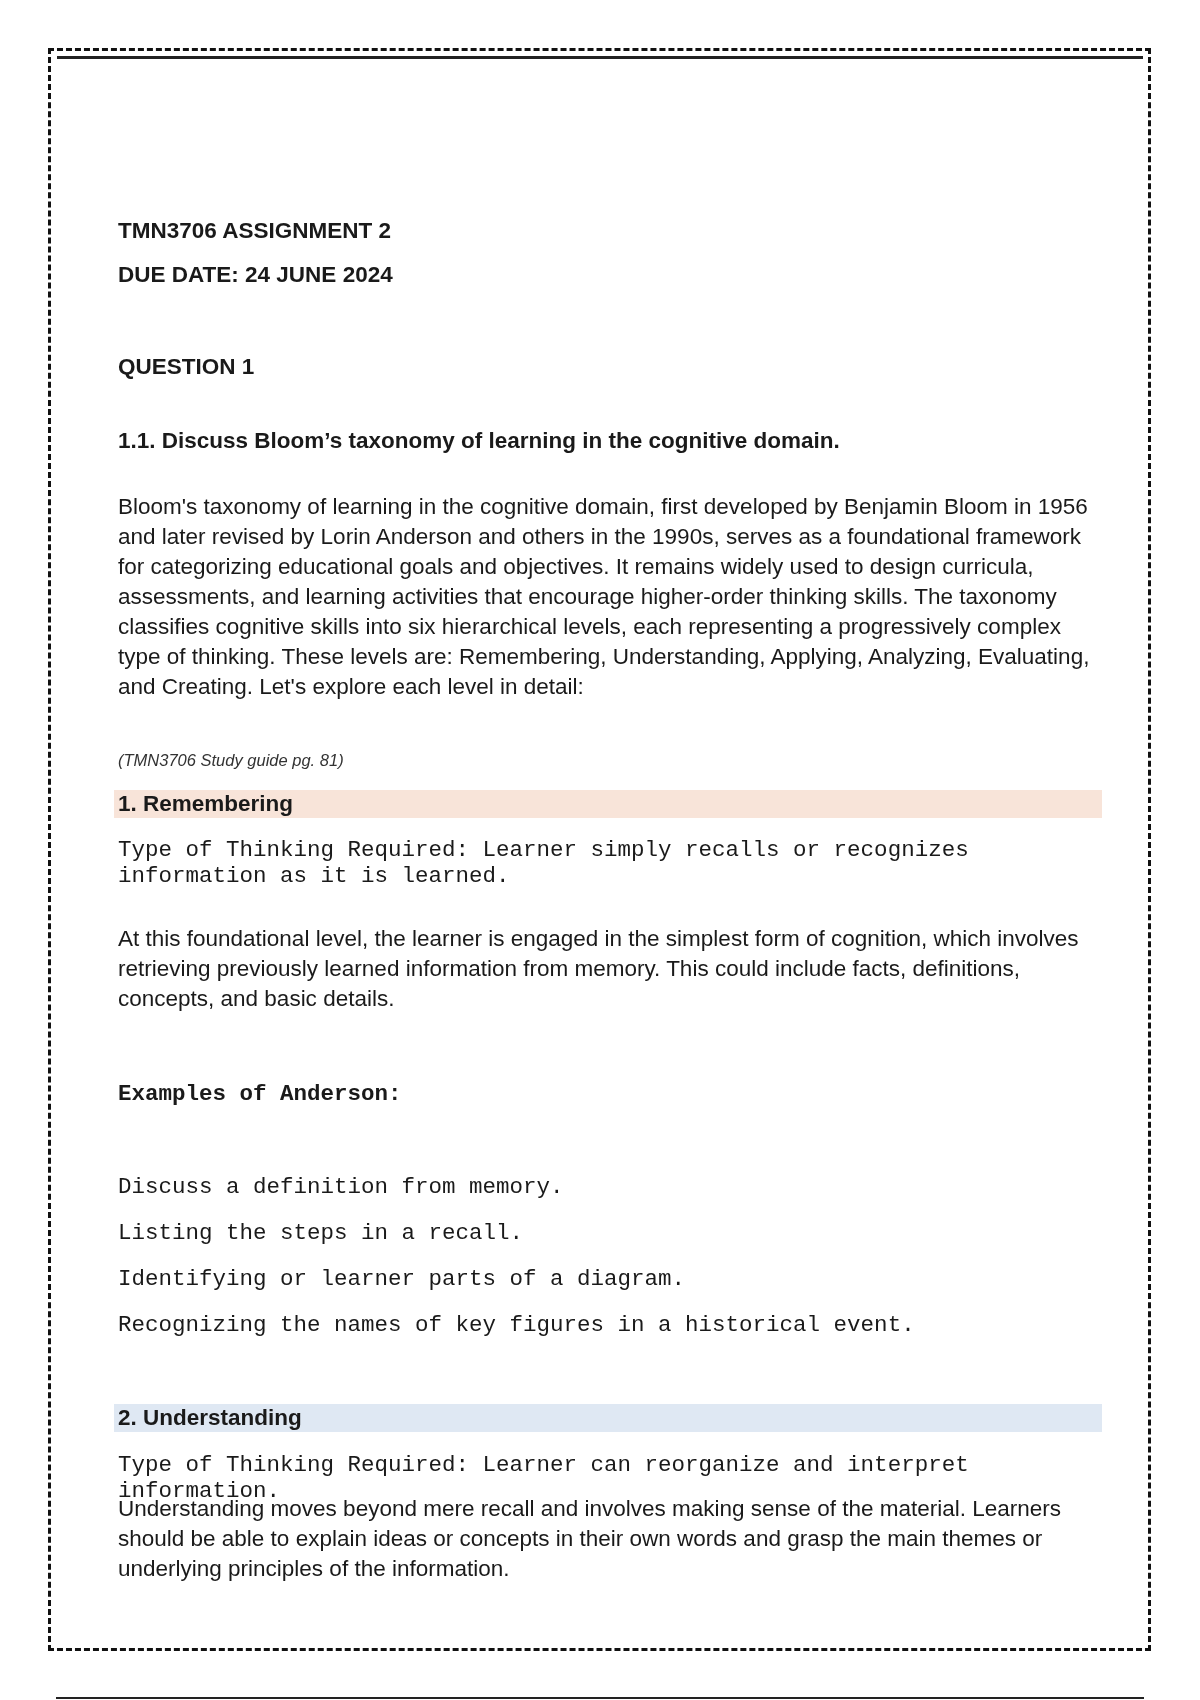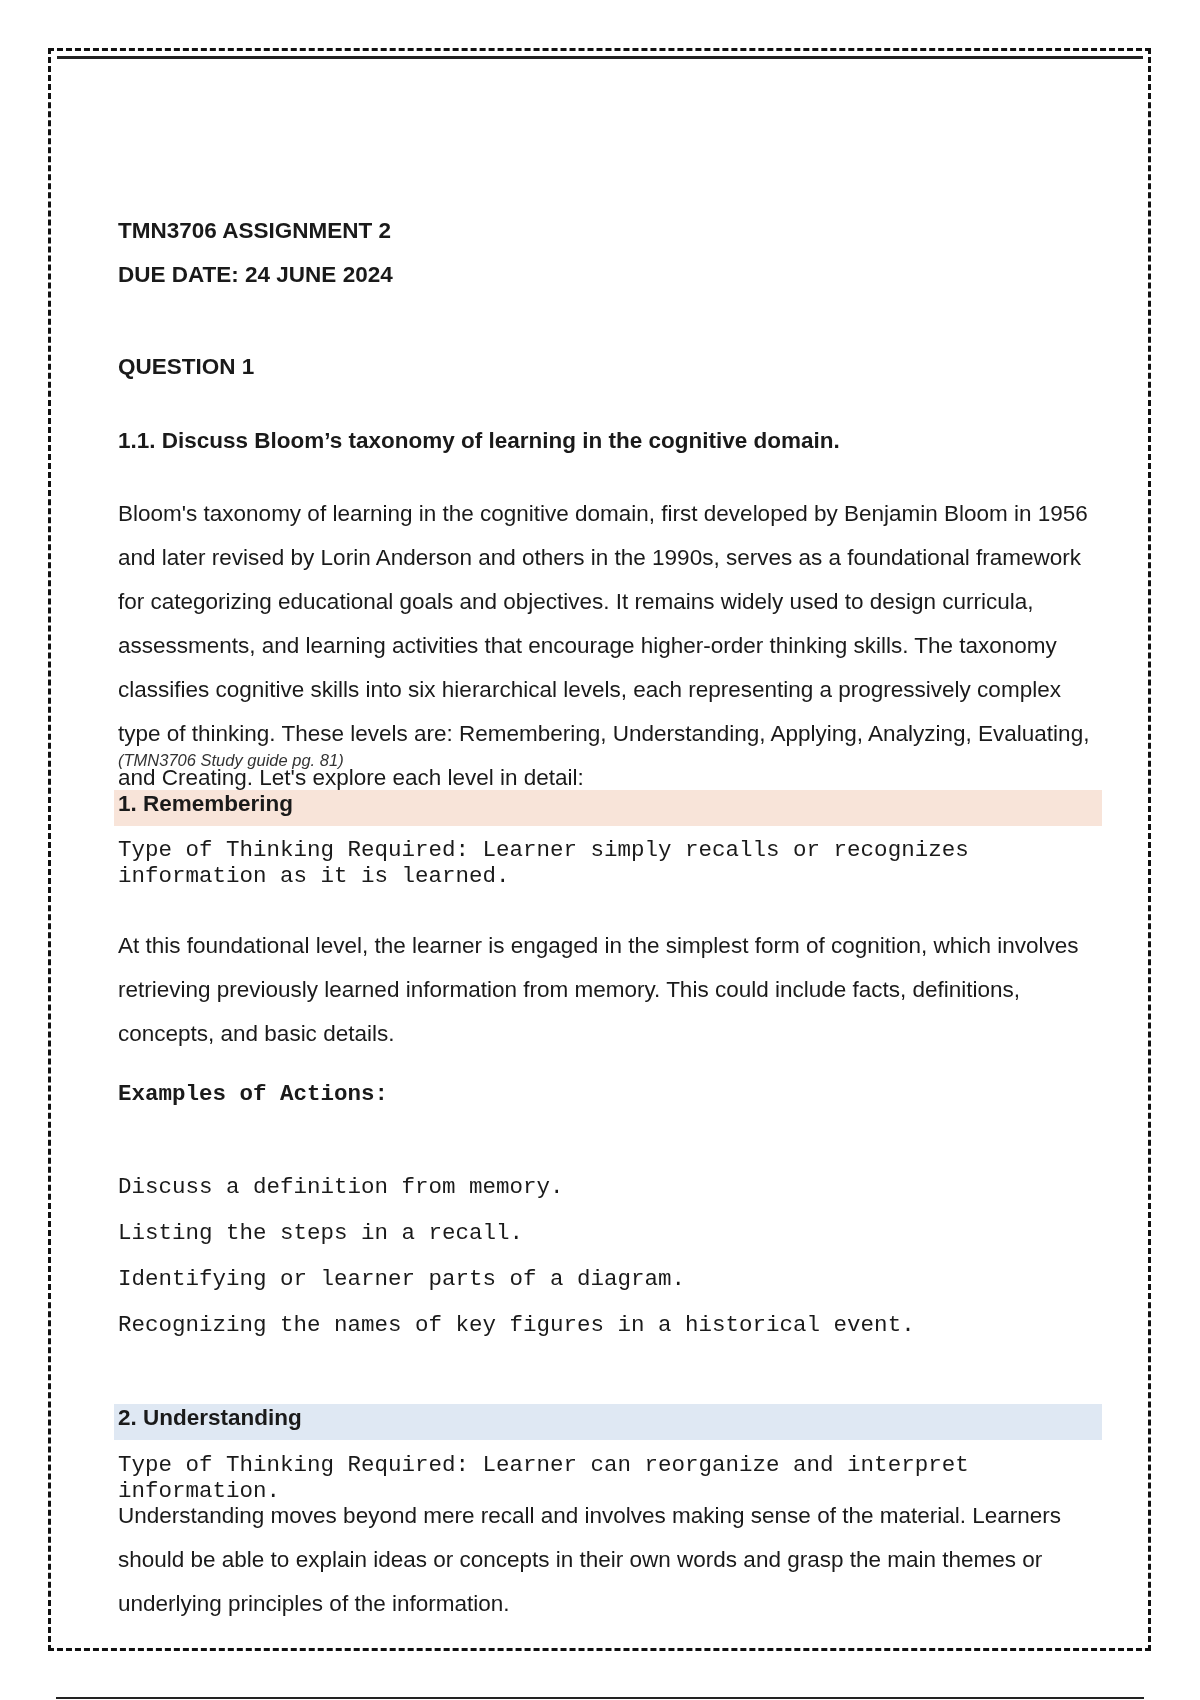--- a/index.html
+++ b/index.html
@@ -15,24 +15,24 @@
   .inner-rule {
     position: absolute; left: 57px; top: 56px; width: 1086px; height: 3px; background: #222;
   }
   .footer-rule {
     position: absolute; left: 56px; top: 1697px; width: 1088px; height: 2px; background: #222;
   }
   .content { position: absolute; left: 118px; top: 0; width: 985px; }
   .abs { position: absolute; left: 0; margin: 0; }
   .title-line { font-weight: bold; font-size: 22.5px; letter-spacing: 0; }
   .qtitle { font-weight: bold; font-size: 22.5px; }
-  .para { font-size: 22.5px; line-height: 44px; width: 985px; }
+  .para { font-size: 22.5px; line-height: 30px; width: 985px; }
   .cite { font-size: 16.5px; font-style: italic; color: #333; }
   .band {
-    position: absolute; left: -4px; width: 988px; height: 36px;
+    position: absolute; left: -4px; width: 988px; height: 28px;
     font-weight: bold; font-size: 22.5px; line-height: 28px; padding-left: 4px; box-sizing: border-box;
   }
   .band-1 { background: #f8e4d9; }
   .band-2 { background: #dfe8f3; }
   .line { font-size: 22.5px; font-family: Liberation Mono, monospace; }
   .bold { font-weight: bold; }
 </style>
 </head>
 <body>
 
@@ -48,21 +48,21 @@
   <div class="abs qtitle" style="top:400px;margin-top:28px;">1.1. Discuss Bloom’s taxonomy of learning in the cognitive domain.</div>
 
   <p class="abs para" style="top:492px;">Bloom's taxonomy of learning in the cognitive domain, first developed by Benjamin Bloom in 1956 and later revised by Lorin Anderson and others in the 1990s, serves as a foundational framework for categorizing educational goals and objectives. It remains widely used to design curricula, assessments, and learning activities that encourage higher-order thinking skills. The taxonomy classifies cognitive skills into six hierarchical levels, each representing a progressively complex type of thinking. These levels are: Remembering, Understanding, Applying, Analyzing, Evaluating, and Creating. Let's explore each level in detail:</p>
 
   <div class="abs cite" style="top:751px;">(TMN3706 Study guide pg. 81)</div>
 
   <div class="band band-1" style="top:790px;">1. Remembering</div>
   <div class="abs line" style="top:837px;">Type of Thinking Required: Learner simply recalls or recognizes information as it is learned.</div>
   <p class="abs para" style="top:924px;">At this foundational level, the learner is engaged in the simplest form of cognition, which involves retrieving previously learned information from memory. This could include facts, definitions, concepts, and basic details.</p>
 
-  <div class="abs line bold" style="top:1081px;">Examples of Actions:</div>
+  <div class="abs line bold" style="top:1081px;">Examples of Anderson:</div>
   <div class="abs line" style="top:1174px;">Discuss a definition from memory.</div>
   <div class="abs line" style="top:1220px;">Listing the steps in a recall.</div>
   <div class="abs line" style="top:1266px;">Identifying or learner parts of a diagram.</div>
   <div class="abs line" style="top:1312px;">Recognizing the names of key figures in a historical event.</div>
 
   <div class="band band-2" style="top:1404px;">2. Understanding</div>
   <div class="abs line" style="top:1452px;">Type of Thinking Required: Learner can reorganize and interpret information.</div>
   <p class="abs para" style="top:1494px;">Understanding moves beyond mere recall and involves making sense of the material. Learners should be able to explain ideas or concepts in their own words and grasp the main themes or underlying principles of the information.</p>
 </div>
 

